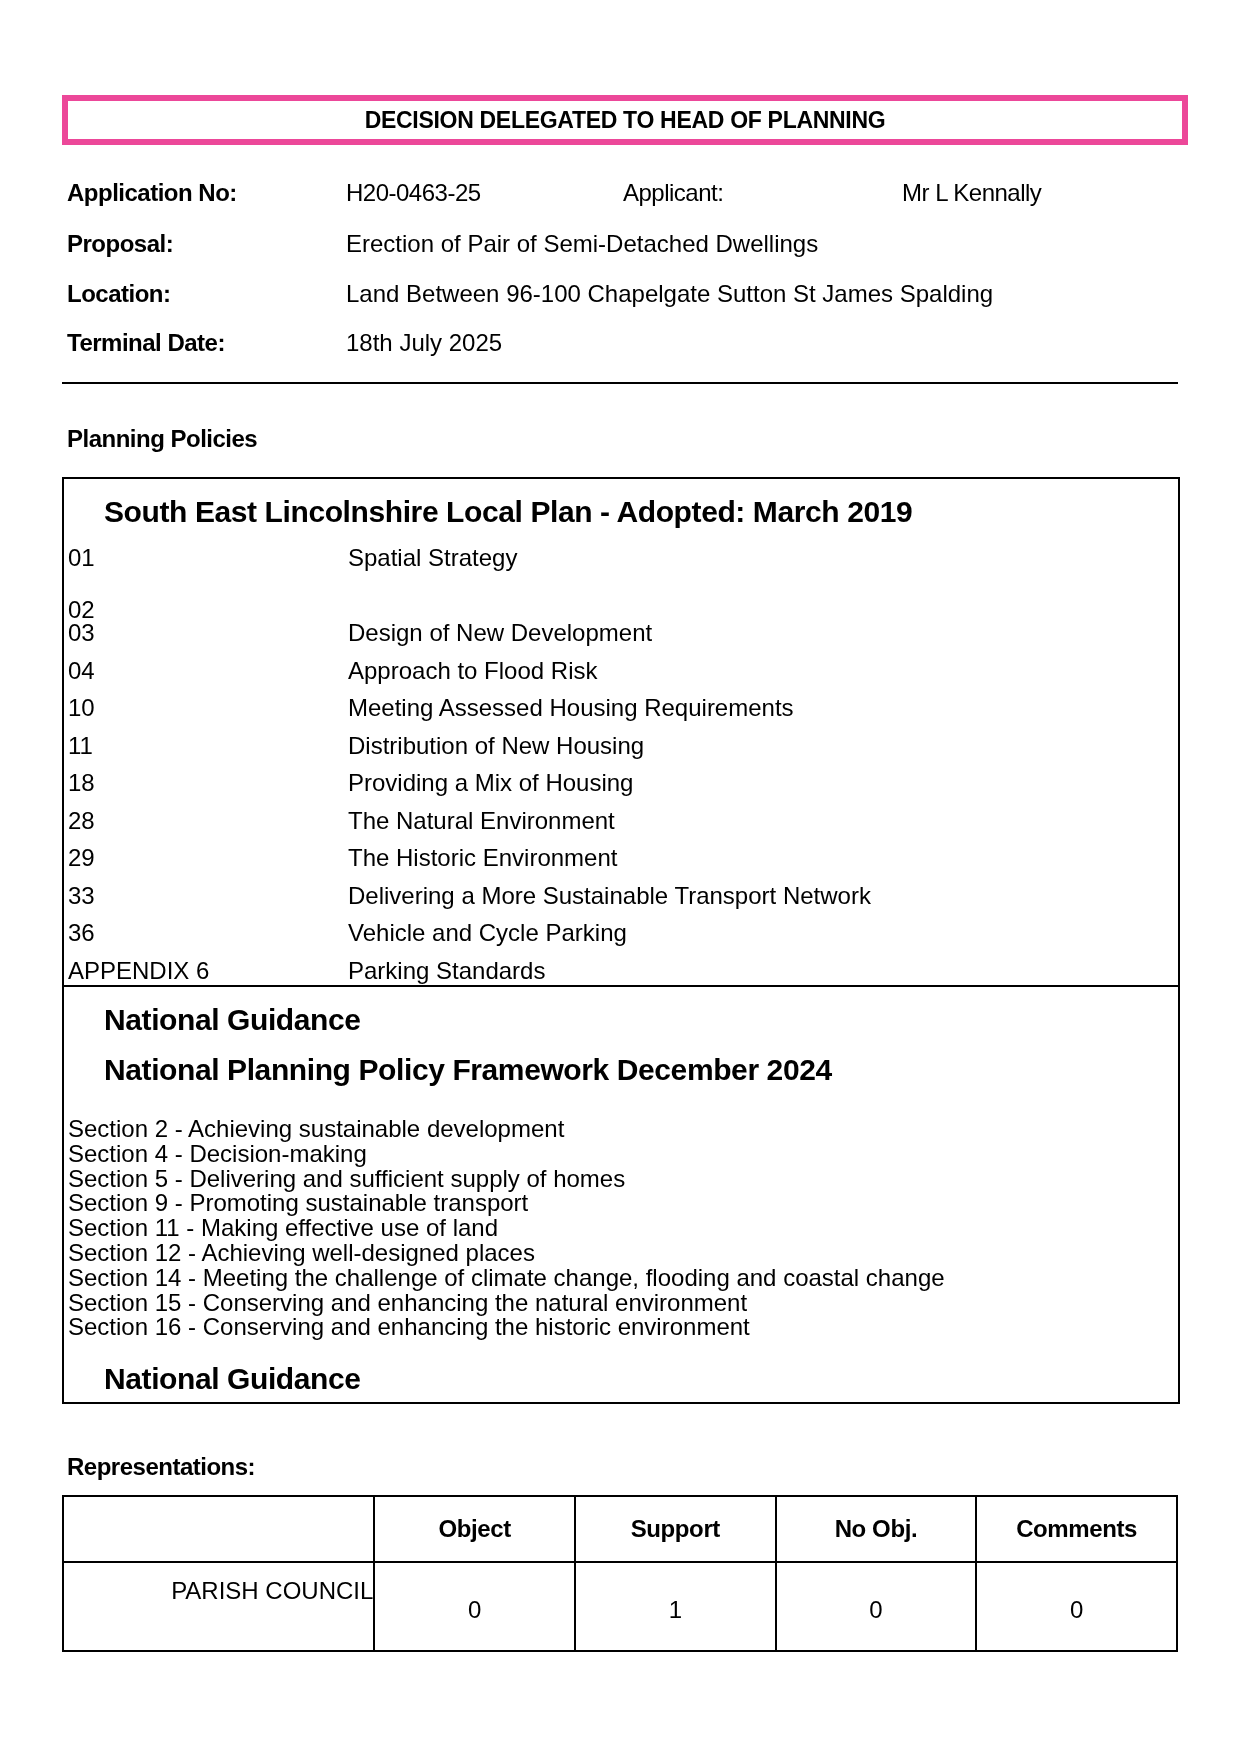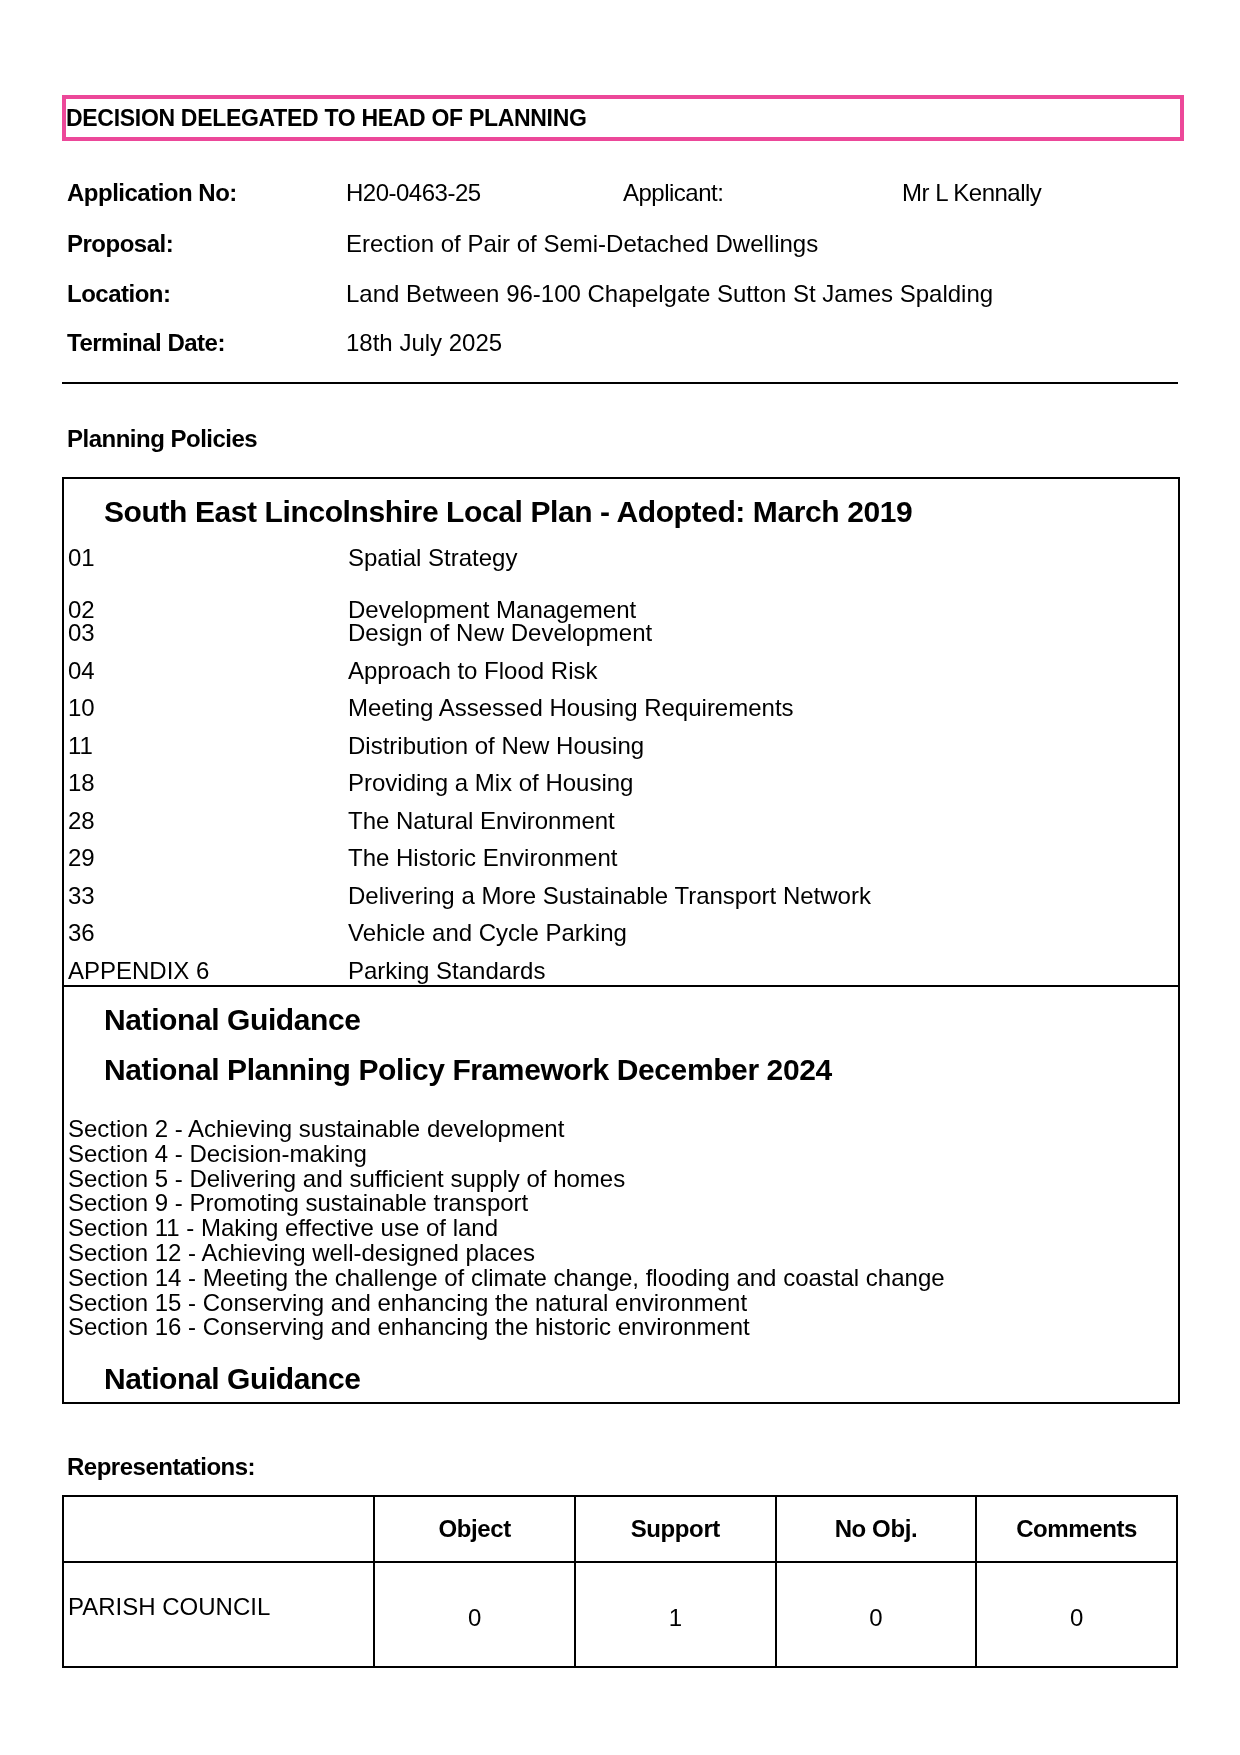--- a/index.html
+++ b/index.html
@@ -5,22 +5,22 @@
     html, body { margin: 0; padding: 0; background: #ffffff; }
     body {
       width: 1240px; height: 1755px; position: relative; overflow: hidden;
       font-family: "Liberation Sans", "DejaVu Sans", sans-serif;
       color: #000000;
     }
     .abs { position: absolute; }
     .bold { font-weight: normal; }
     .title-box {
       left: 62px; top: 95px; width: 1114px; height: 38px;
-      border: 4px solid #ec4899;
-      display: flex; align-items: center; justify-content: flex-start;
+      border: 6px solid #ec4899;
+      display: flex; align-items: center; justify-content: center;
       font-size: 23px; font-weight: bold; letter-spacing: -0.3px;
     }
     .meta-row { left: 0; width: 1089px; height: 30px; font-size: 24px; }
     .meta-row span { position: absolute; top: 0; line-height: 30px; white-space: nowrap; }
     .meta-label { left: 67px; font-weight: bold; letter-spacing: -0.5px; }
     .meta-value { left: 346px; }
     .hr { left: 62px; width: 1116px; height: 0; border-top: 2px solid #000; }
     .section-heading { left: 67px; font-size: 24px; font-weight: bold; letter-spacing: -0.5px; line-height: 30px; }
     .policy-box {
       left: 62px; top: 477px; width: 1114px; height: 923px;
@@ -33,21 +33,21 @@
     .pb-divider { position: absolute; left: 0; width: 1114px; border-top: 2px solid #000; top: 506px; }
     .sections { position: absolute; left: 4px; top: 638px; font-size: 24px; line-height: 24.8px; }
     .sections div { white-space: nowrap; }
     table.reps {
       position: absolute; left: 62px; top: 1495px; width: 1116px;
       border-collapse: collapse; font-size: 24px;
     }
     table.reps td, table.reps th { border: 2px solid #000; padding: 0; }
     table.reps th { height: 64px; font-weight: bold; text-align: center; letter-spacing: -0.4px; }
     table.reps td { height: 73px; text-align: center; }
-    table.reps td.first { text-align: left; padding-left: 4px; vertical-align: top; padding-top: 30px; }
+    table.reps td.first { text-align: right; padding-left: 4px; vertical-align: top; padding-top: 14px; }
     table.reps td.num { padding-top: 6px; }
   </style>
 </head>
 <body>
 
 <div class="abs title-box">
   <span>DECISION DELEGATED TO HEAD OF PLANNING</span>
 </div>
 
 <div class="abs meta-row" style="top:178px">
@@ -75,21 +75,20 @@
 
 <div class="abs policy-box">
   <div class="pb-heading" style="top:18px">South East Lincolnshire Local Plan -  Adopted: March 2019</div>
 
   <div class="pol-row" style="top:60px">
     <span class="pol-code">01</span>
     <span class="pol-title">Spatial Strategy</span>
   </div>
   <div class="pol-row" style="top:112px">
     <span class="pol-code">02</span>
-    <span class="pol-title">Development Management</span>
   </div>
   <div class="pol-row" style="top:135px">
     <span class="pol-code">03</span>
     <span class="pol-title">Design of New Development</span>
   </div>
   <div class="pol-row" style="top:172.5px">
     <span class="pol-code">04</span>
     <span class="pol-title">Approach to Flood Risk</span>
   </div>
   <div class="pol-row" style="top:210px">

